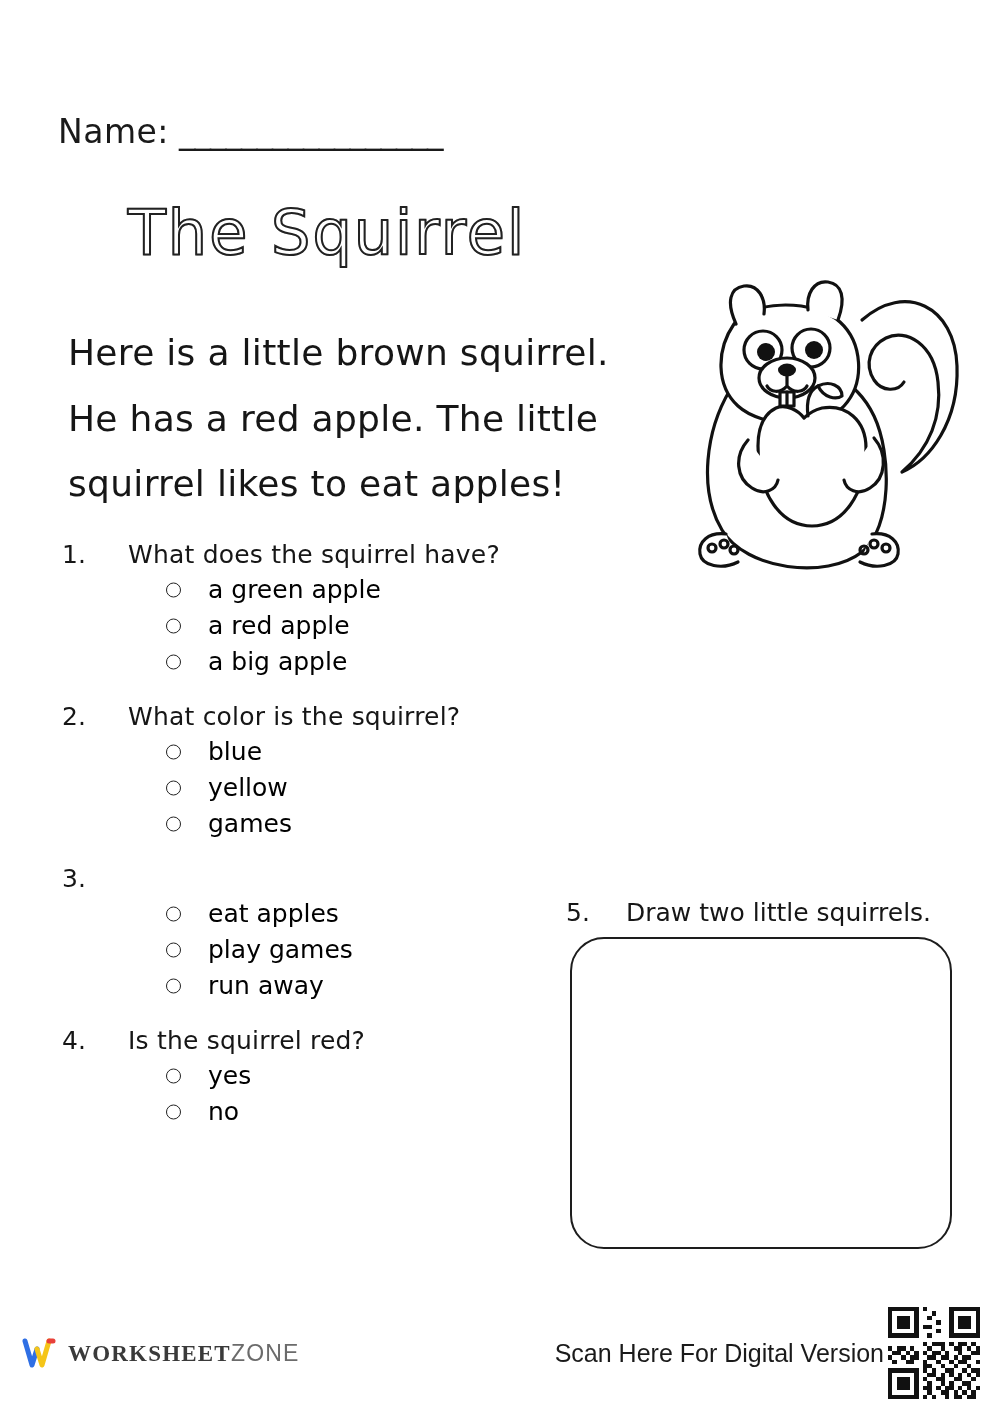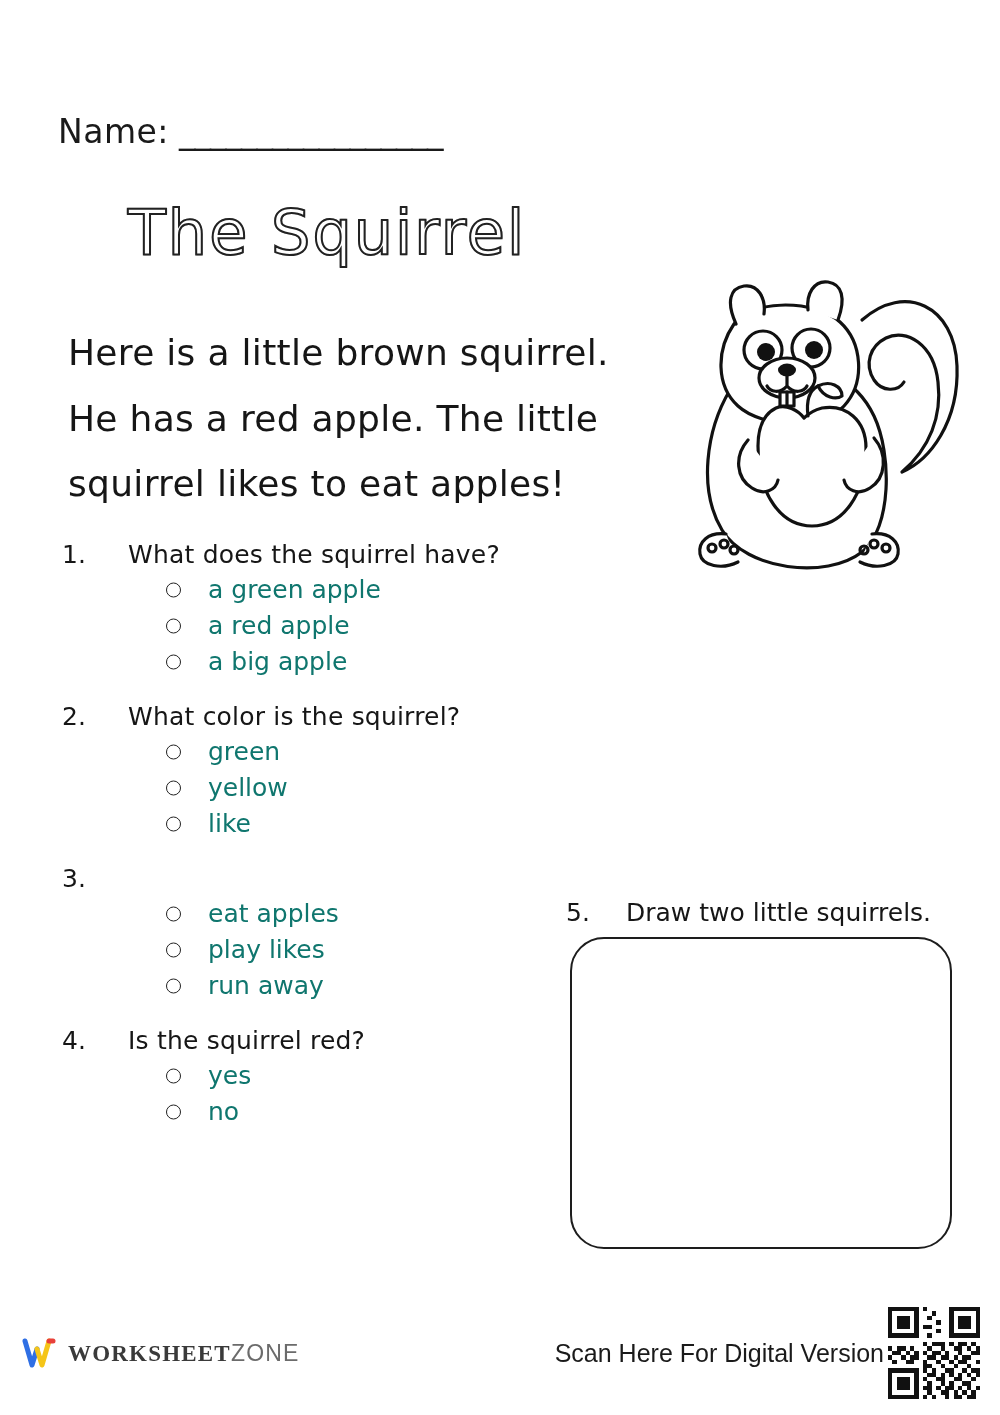--- a/index.html
+++ b/index.html
@@ -111,21 +111,21 @@
     padding: 0;
     list-style: none;
   }
   .choice {
     display: flex;
     align-items: center;
     margin: 0 0 7px 0;
     padding-left: 146px;
     position: relative;
     font-size: 25px;
-    color: #0f766e;
+    color: #000000;
   }
   .bubble {
     position: absolute;
     left: 104px;
     top: 50%;
     transform: translateY(-50%);
     width: 15px;
     height: 15px;
     border: 1.6px solid #222;
     border-radius: 50%;
@@ -294,45 +294,45 @@
     </div>
 
     <div class="question-block">
       <div class="q-head">
         <span class="q-num">2.</span>
         <span class="q-text">What color is the squirrel?</span>
       </div>
       <ul class="choices">
         <li class="choice">
           <span class="bubble"></span>
-          <span>green</span>
+          <span>blue</span>
         </li>
         <li class="choice">
           <span class="bubble"></span>
           <span>yellow</span>
         </li>
         <li class="choice">
           <span class="bubble"></span>
-          <span>like</span>
+          <span>games</span>
         </li>
       </ul>
     </div>
 
     <div class="question-block">
       <div class="q-head">
         <span class="q-num">3.</span>
       </div>
       <ul class="choices">
         <li class="choice">
           <span class="bubble"></span>
           <span>eat apples</span>
         </li>
         <li class="choice">
           <span class="bubble"></span>
-          <span>play likes</span>
+          <span>play games</span>
         </li>
         <li class="choice">
           <span class="bubble"></span>
           <span>run away</span>
         </li>
       </ul>
     </div>
 
     <div class="question-block">
       <div class="q-head">

